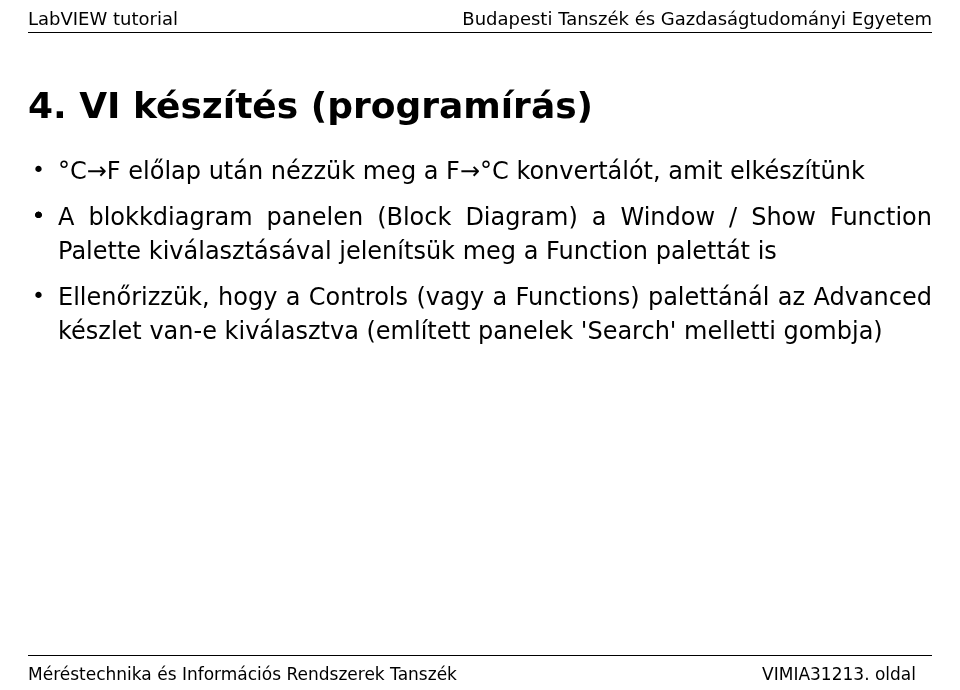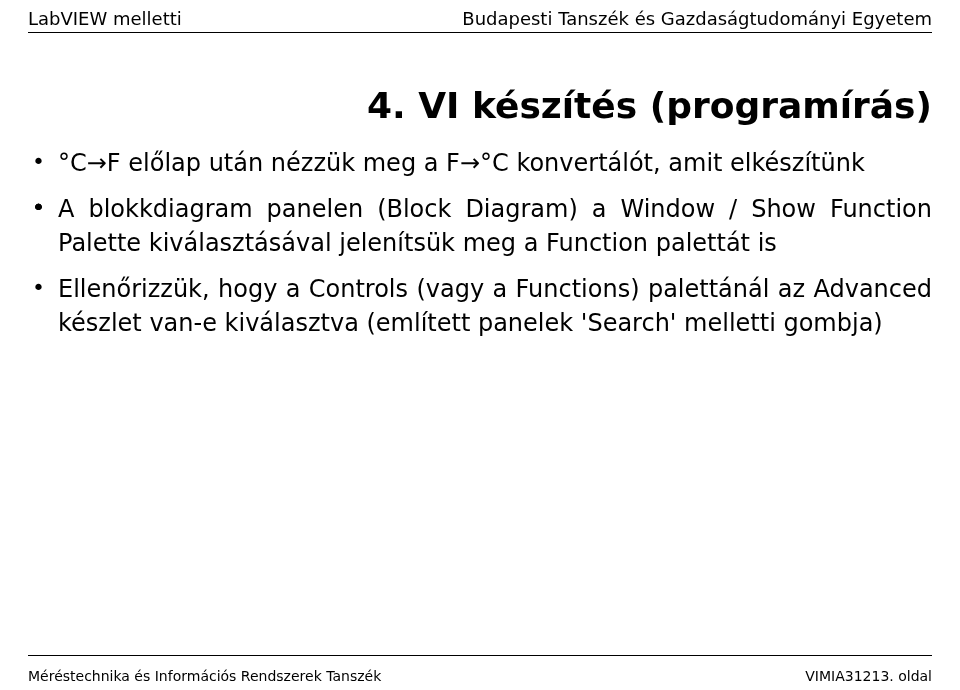--- a/index.html
+++ b/index.html
@@ -23,22 +23,21 @@
     height: 1px;
     background: #000;
     margin: 0 28px;
   }
   .content {
     padding: 52px 28px 0 28px;
   }
   .title {
     font-size: 36px;
     font-weight: 700;
-    margin-bottom: 20px;
-    text-align: right;
+    margin-bottom: 28px;
   }
   .bullets {
     list-style: none;
     font-size: 24px;
     line-height: 1.42;
     text-align: justify;
   }
   .bullets li {
     position: relative;
     padding-left: 30px;
@@ -50,32 +49,32 @@
     top: 0;
     font-size: 22px;
   }
   .footer-rule {
     position: absolute;
     left: 28px; right: 28px; bottom: 34px;
     height: 1px; background: #000;
   }
   .footer {
     position: absolute;
-    left: 28px; right: 28px; bottom: 6px;
+    left: 28px; right: 44px; bottom: 6px;
     display: flex;
     justify-content: space-between;
-    font-size: 14px;
+    font-size: 17px;
   }
   .footer-right { display: flex; }
 </style>
 </head>
 <body>
 
 <div class="header">
-  <span>LabVIEW melletti</span>
+  <span>LabVIEW tutorial</span>
   <span>Budapesti Tanszék és Gazdaságtudományi Egyetem</span>
 </div>
 <div class="header-rule"></div>
 
 <div class="content">
   <h1 class="title">4.  VI készítés (programírás)</h1>
   <ul class="bullets">
     <li><span class="marker">•</span><span>°C→F előlap után nézzük meg a F→°C konvertálót, amit elkészítünk</span></li>
     <li><span class="marker">•</span></li>
     <li><span class="marker">•</span></li>

